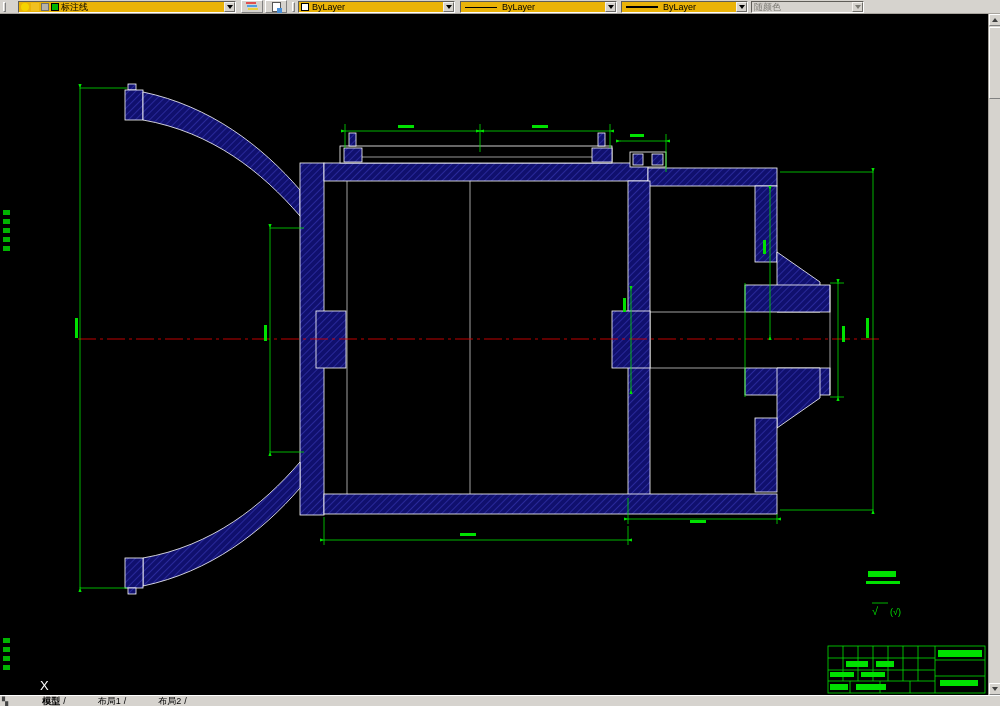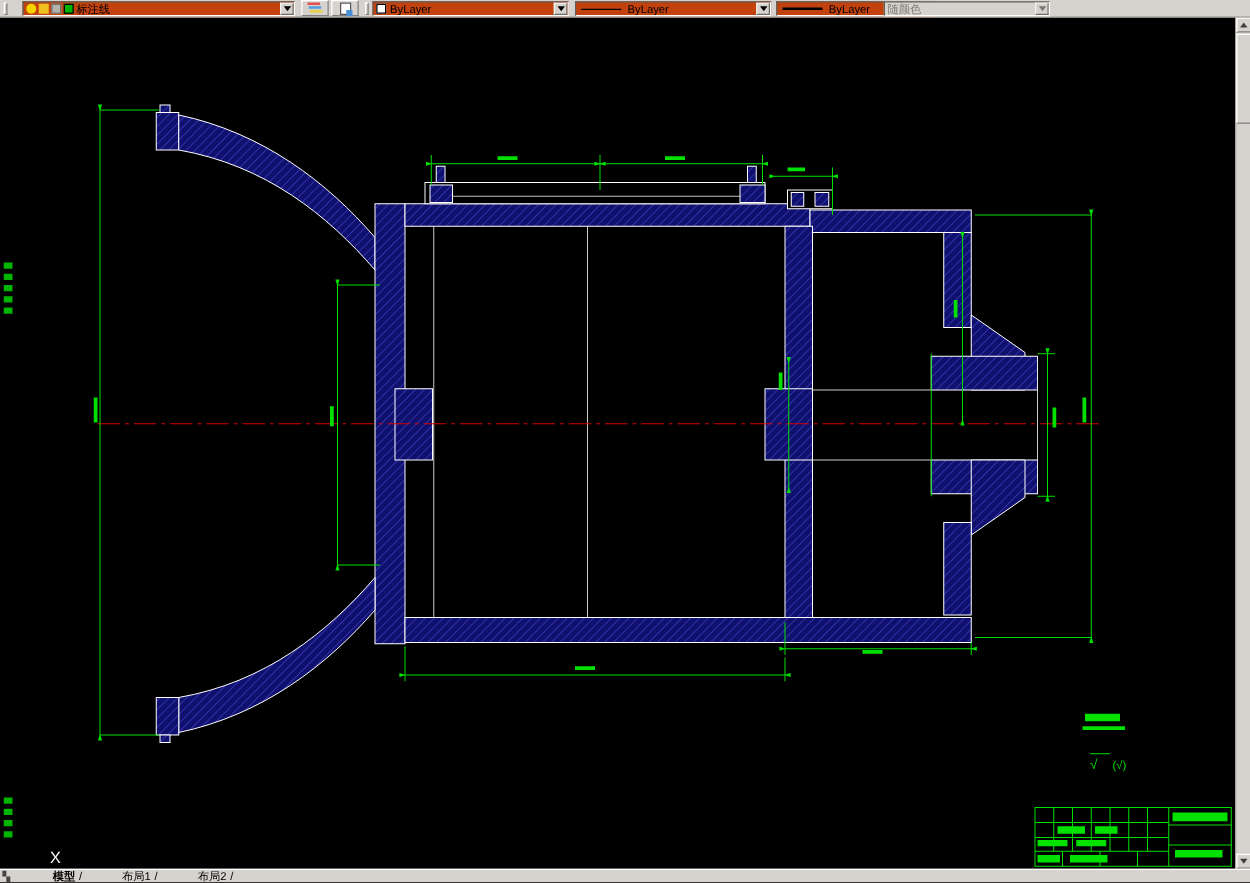--- a/index.html
+++ b/index.html
@@ -20,21 +20,21 @@
     border-bottom: 1px solid #a8a49e;
     z-index: 5;
   }
   .grip {
     position: absolute; top: 2px; width: 3px; height: 10px;
     border-left: 1px solid #fff; border-top: 1px solid #fff;
     border-right: 1px solid #808080; border-bottom: 1px solid #808080;
   }
   .combo {
     position: absolute; top: 1px; height: 12px;
-    background: #c2410c;
+    background: #eab308;
     border: 1px solid #5f5d58;
     border-right-color: #fff; border-bottom-color: #fff;
     display: flex; align-items: center;
     padding-left: 2px;
     font-size: 9px; line-height: 10px; color: #000;
     overflow: hidden; white-space: nowrap;
   }
   .combo .dd {
     margin-left: auto; width: 11px; height: 10px; flex: 0 0 auto;
     background: #d6d3ce;
@@ -164,21 +164,21 @@
   </div>
 
   <div class="combo" style="left:621px;width:127px">
     <span class="lineglyph thick"></span>
     <span>ByLayer</span>
     <span class="dd">
         <i></i>
       </span>
   </div>
 
-  <div class="combo disabled" style="left:707px;width:133px">
+  <div class="combo disabled" style="left:751px;width:113px">
     <span>随颜色</span>
     <span class="dd">
         <i></i>
       </span>
   </div>
 </div>
 
 <div class="drawing-area">
 <svg width="988" height="681" viewBox="0 14 988 681" xmlns="http://www.w3.org/2000/svg">
   <defs>

